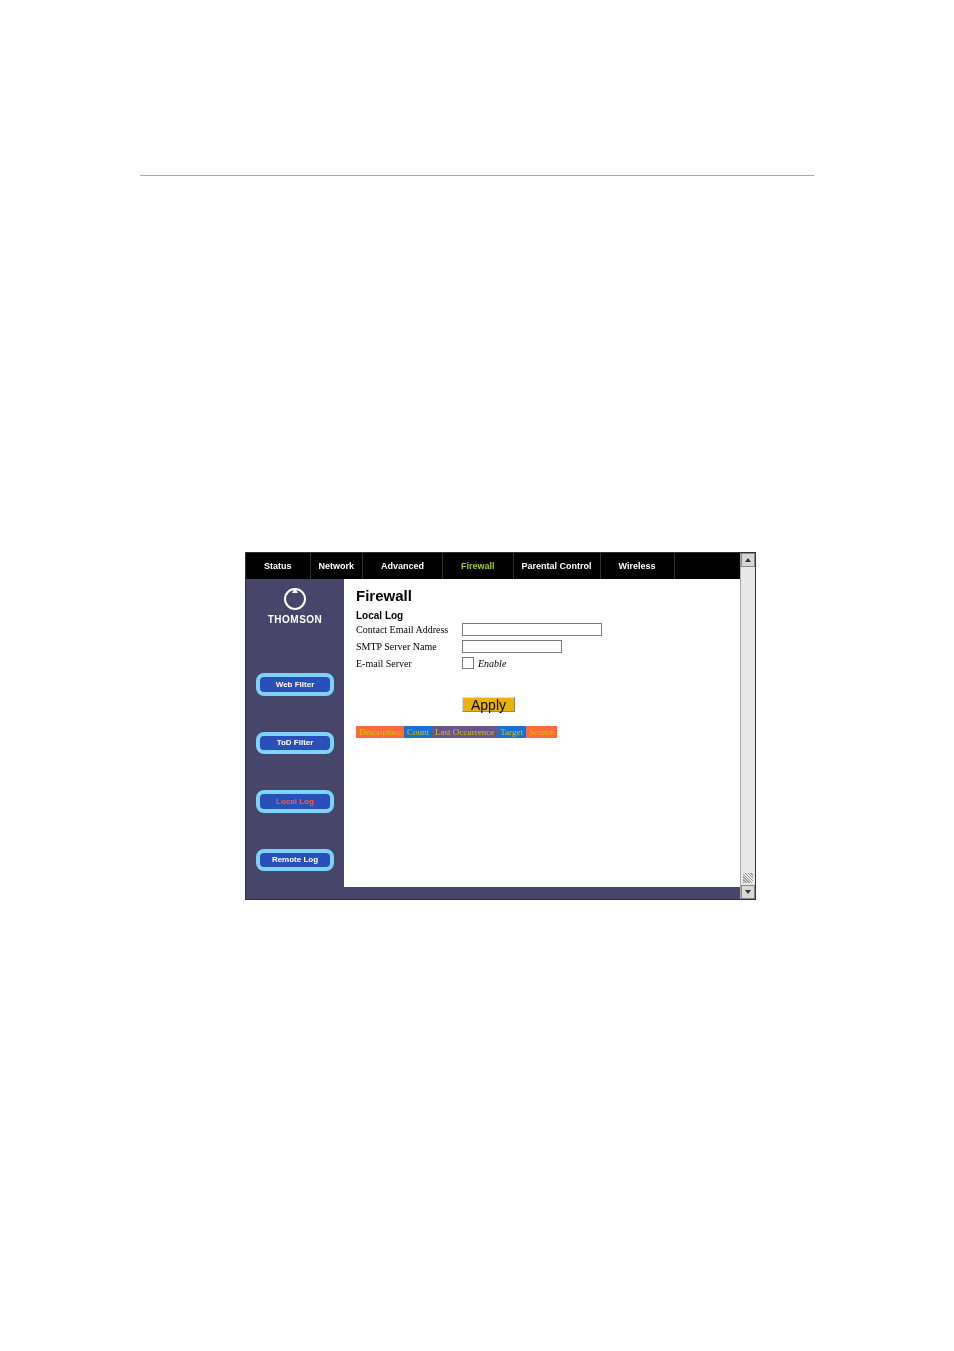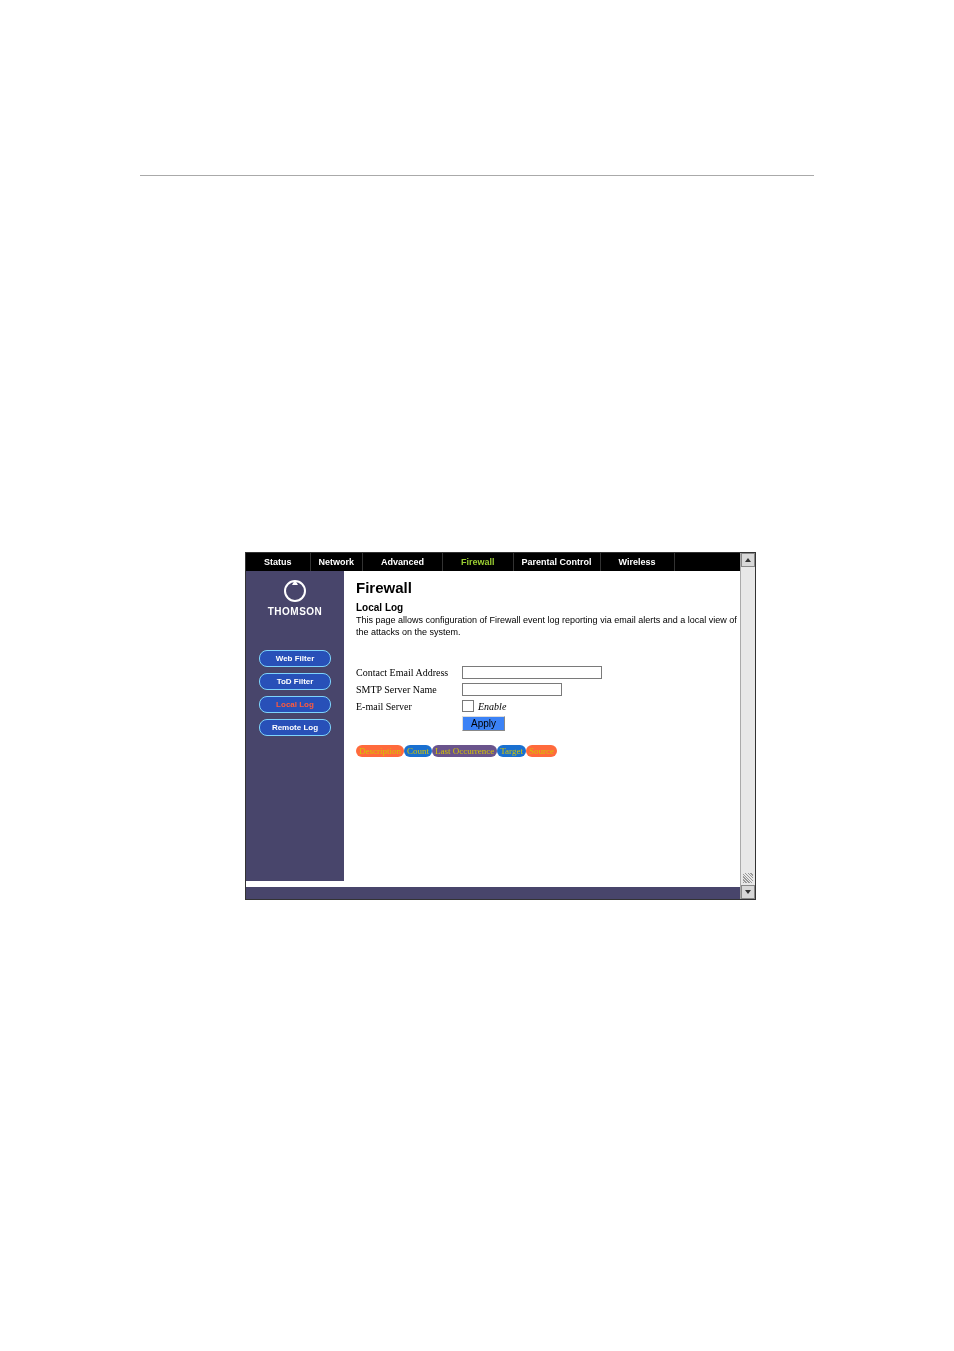--- a/index.html
+++ b/index.html
@@ -25,21 +25,21 @@
     top: 552px;
     width: 511px;
     height: 348px;
     border: 1px solid #333;
     background: #fff;
     box-sizing: border-box;
     overflow: hidden;
   }
   .topnav {
     display: flex;
-    height: 18px;
+    height: 26px;
     background: #000;
     font-size: 9px;
     font-weight: bold;
     color: #fff;
     align-items: stretch;
   }
   .topnav .tab {
     padding: 0 8px;
     display: flex;
     align-items: center;
@@ -98,23 +98,23 @@
   }
   .logo-text {
     font-size: 10px;
     font-weight: bold;
     letter-spacing: 0.5px;
     font-family: Arial, sans-serif;
   }
   .side-btn {
     width: 70px;
     height: 15px;
-    margin: 3px 0;
+    margin: 18px 0;
     background: #2850b8;
-    border: 1px solid #7dd3fc;
+    border: 4px solid #7dd3fc;
     border-radius: 8px;
     color: #fff;
     font-size: 8px;
     font-weight: bold;
     display: flex;
     align-items: center;
     justify-content: center;
     text-align: center;
   }
   .side-btn.active {
@@ -173,49 +173,49 @@
     margin-right: 4px;
     display: inline-block;
   }
   .cb-label {
     font-style: italic;
     font-family: "Times New Roman", serif;
     font-size: 10px;
   }
   .btn {
     font-family: Arial, sans-serif;
-    font-size: 10px;
+    font-size: 14px;
     padding: 1px 8px;
-    background: #3b82f6;
+    background: #eab308;
     border: 1px solid #888;
     border-top-color: #ddd;
     border-left-color: #ddd;
     height: 15px;
     box-sizing: border-box;
     cursor: default;
     display: inline-flex;
     align-items: center;
+    margin-top: 24px;
   }
   .apply-row {
     margin-left: 106px;
     margin-top: 2px;
     margin-bottom: 14px;
   }
   .log-table {
     border-collapse: collapse;
     font-family: "Times New Roman", serif;
     font-size: 9px;
     margin-bottom: 10px;
   }
   .log-table th {
     font-weight: normal;
     padding: 1px 3px;
     color: #d4c400;
     text-align: left;
-    border-radius: 6px;
   }
   .log-table th.c1 { background: #ff6a3c; }
   .log-table th.c2 { background: #1a70d0; }
   .log-table th.c3 { background: #6a548c; margin-left: 8px; }
   .log-table th.c4 { background: #1a70d0; }
   .log-table th.c5 { background: #ff6a3c; }
   .log-btns {
     display: flex;
     gap: 0px;
   }
@@ -288,21 +288,20 @@
       </div>
       <div class="side-btn">Web Filter</div>
       <div class="side-btn">ToD Filter</div>
       <div class="side-btn active">Local Log</div>
       <div class="side-btn">Remote Log</div>
     </div>
 
     <div class="content">
       <h1>Firewall</h1>
       <div class="subtitle">Local Log</div>
-      <div class="desc">This page allows configuration of Firewall event log reporting via email alerts and a local view of the attacks on the system.</div>
 
       <div class="form-row">
         <span class="lbl">Contact Email Address</span>
         <input type="text" value="" style="">
       </div>
       <div class="form-row">
         <span class="lbl">SMTP Server Name</span>
         <input type="text" class="short" value="" style="">
       </div>
       <div class="form-row">

